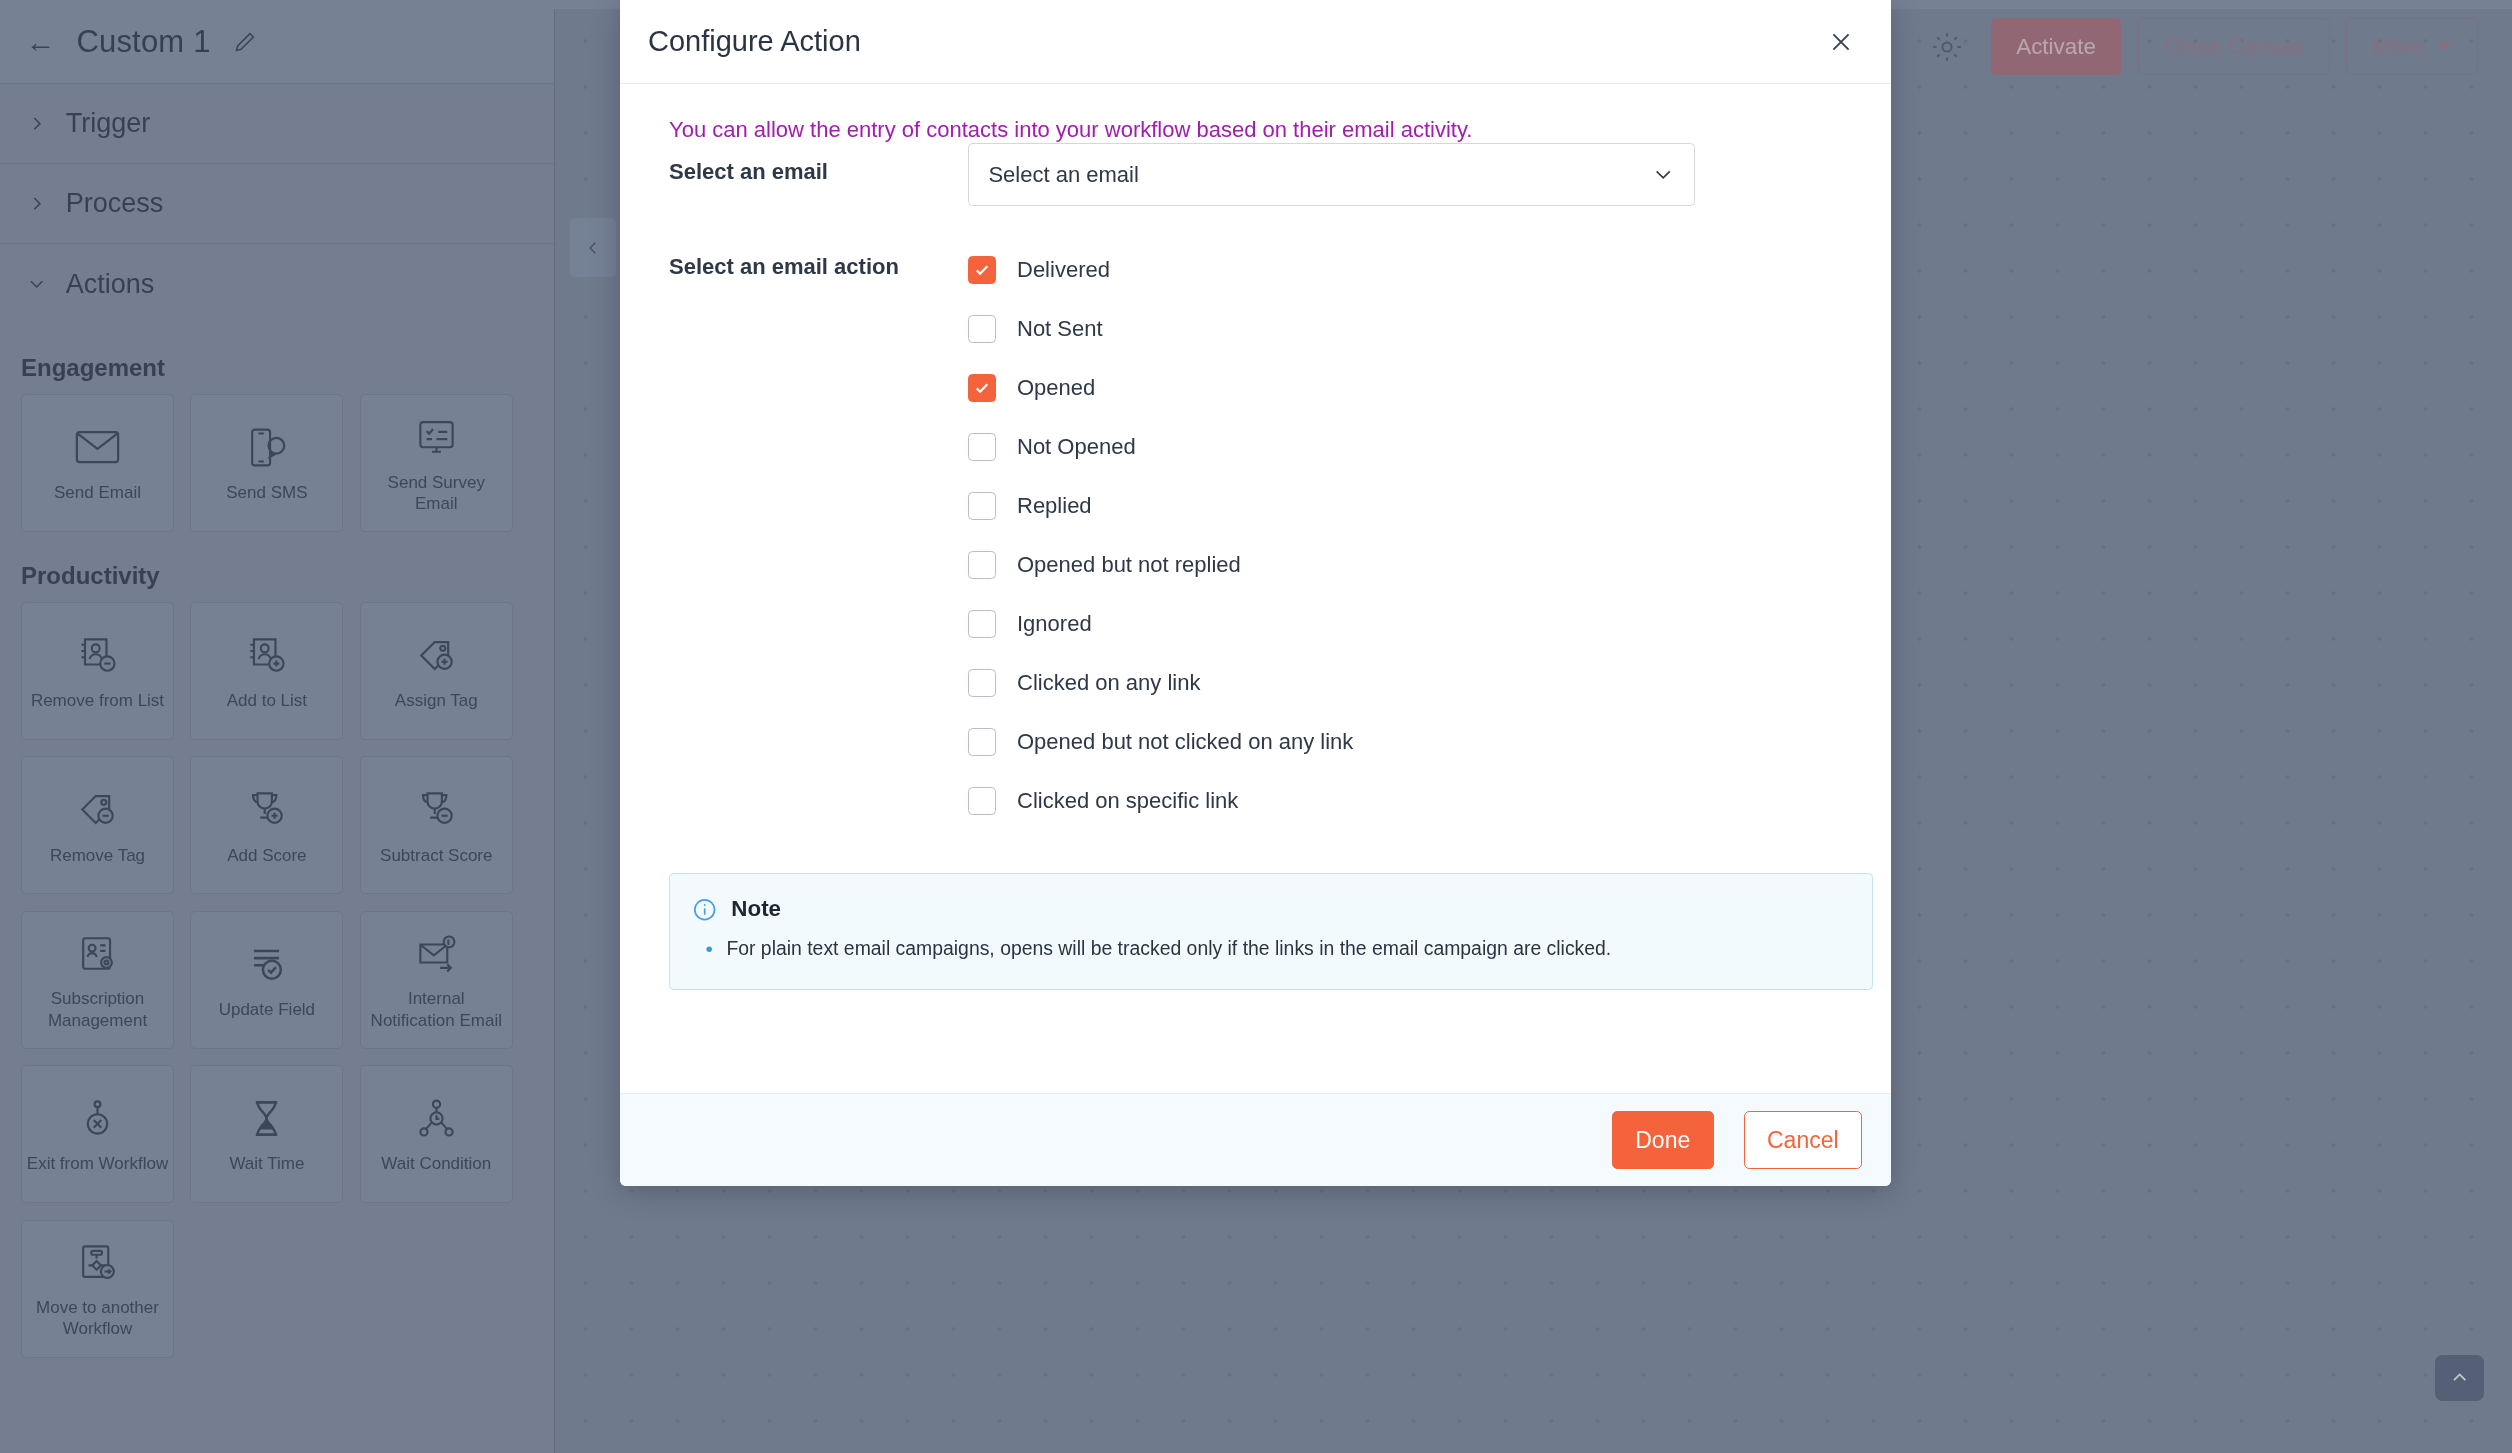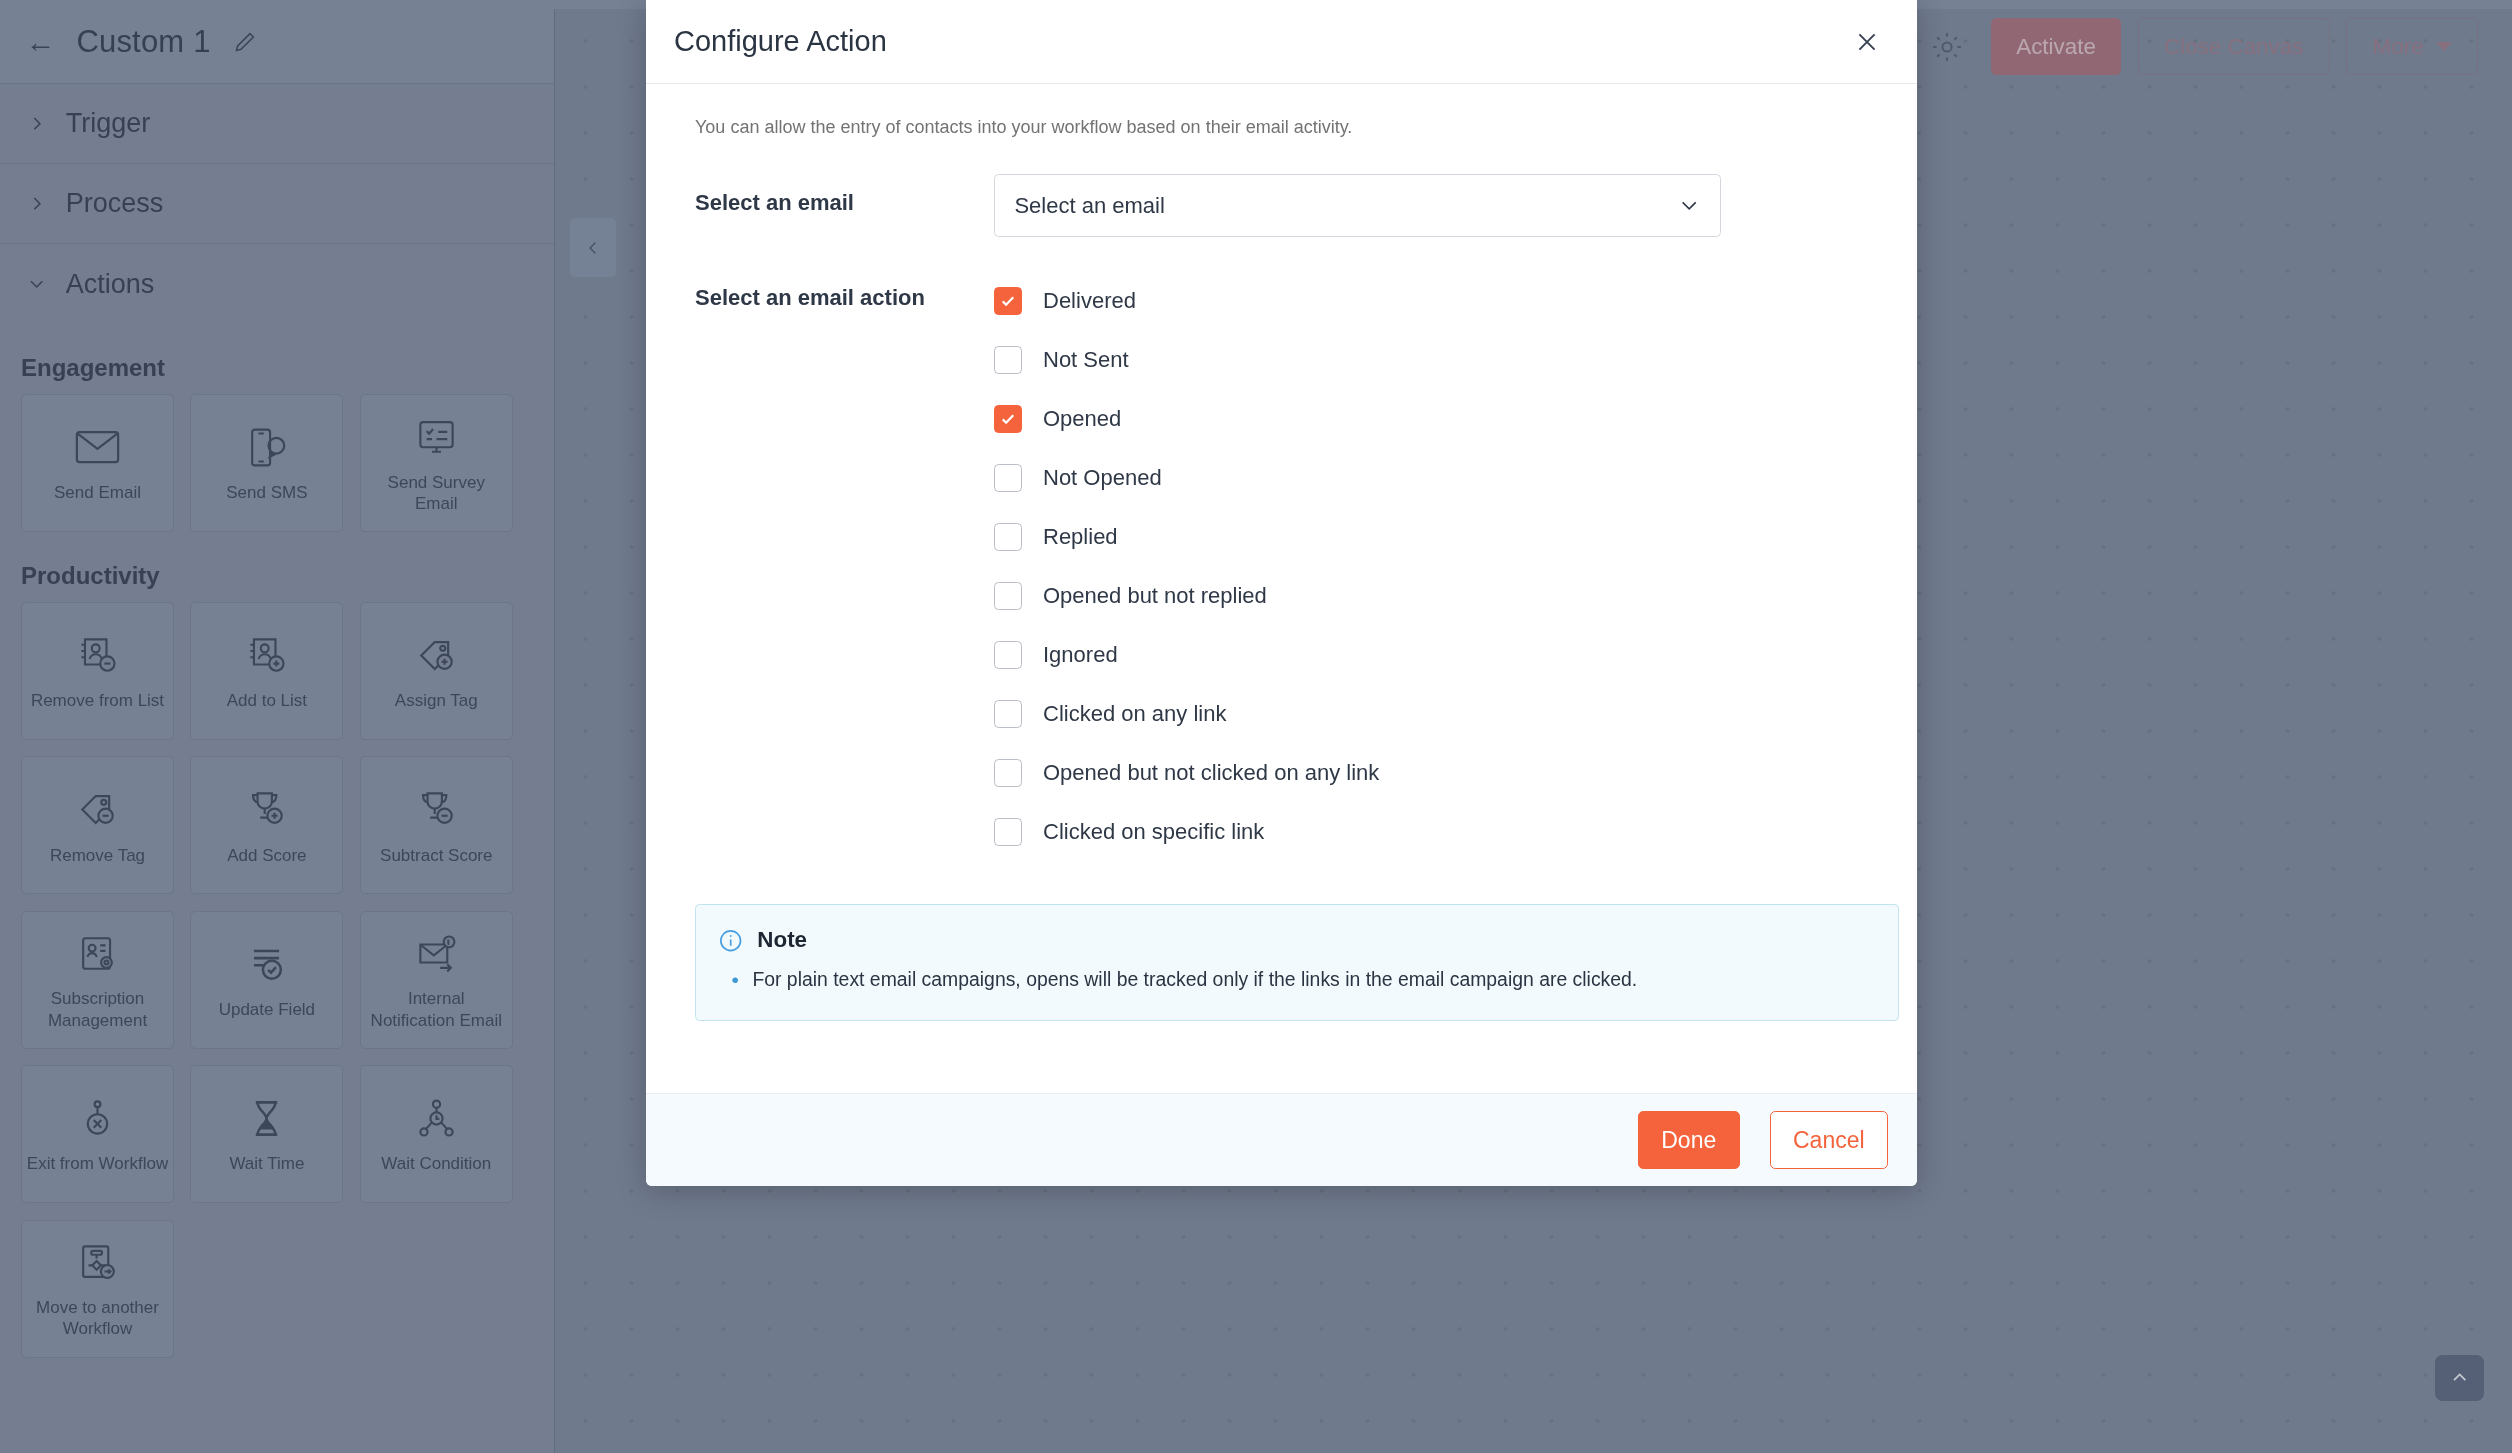--- a/index.html
+++ b/index.html
@@ -139,21 +139,21 @@
   .scroll-top-btn svg { display: block; }
 
   
   .overlay {
     position: absolute; inset: 0;
     background: rgba(42,50,66,0.18);
     z-index: 10;
   }
   .modal {
     position: absolute;
-    left: 646px; top: 0;
+    left: 620px; top: 0;
     width: 1271px; height: 1186px;
     background: #ffffff;
     border-radius: 0 0 6px 6px;
     box-shadow: 0 4.5px 30px rgba(0,0,0,0.22);
     display: flex; flex-direction: column;
     overflow: hidden;
     z-index: 11;
   }
   .modal-header {
     height: 84px;
@@ -170,22 +170,21 @@
     display: flex; align-items: center; justify-content: center;
   }
   .modal-close svg { display:block; }
 
   .modal-body {
     flex: 1;
     padding: 33px 28px 0 28px;
     overflow: hidden;
   }
   .intro-text {
-    font-size: 18px; color: #737373;
-    margin-bottom: 36px;
+    font-size: 22px; color: #a21caf;
     padding-left: 21px;
   }
   .field-row {
     display: flex; align-items: flex-start;
     margin-bottom: 0;
     padding-left: 21px;
   }
   .field-label {
     width: 299px;
     flex: 0 0 299px;

